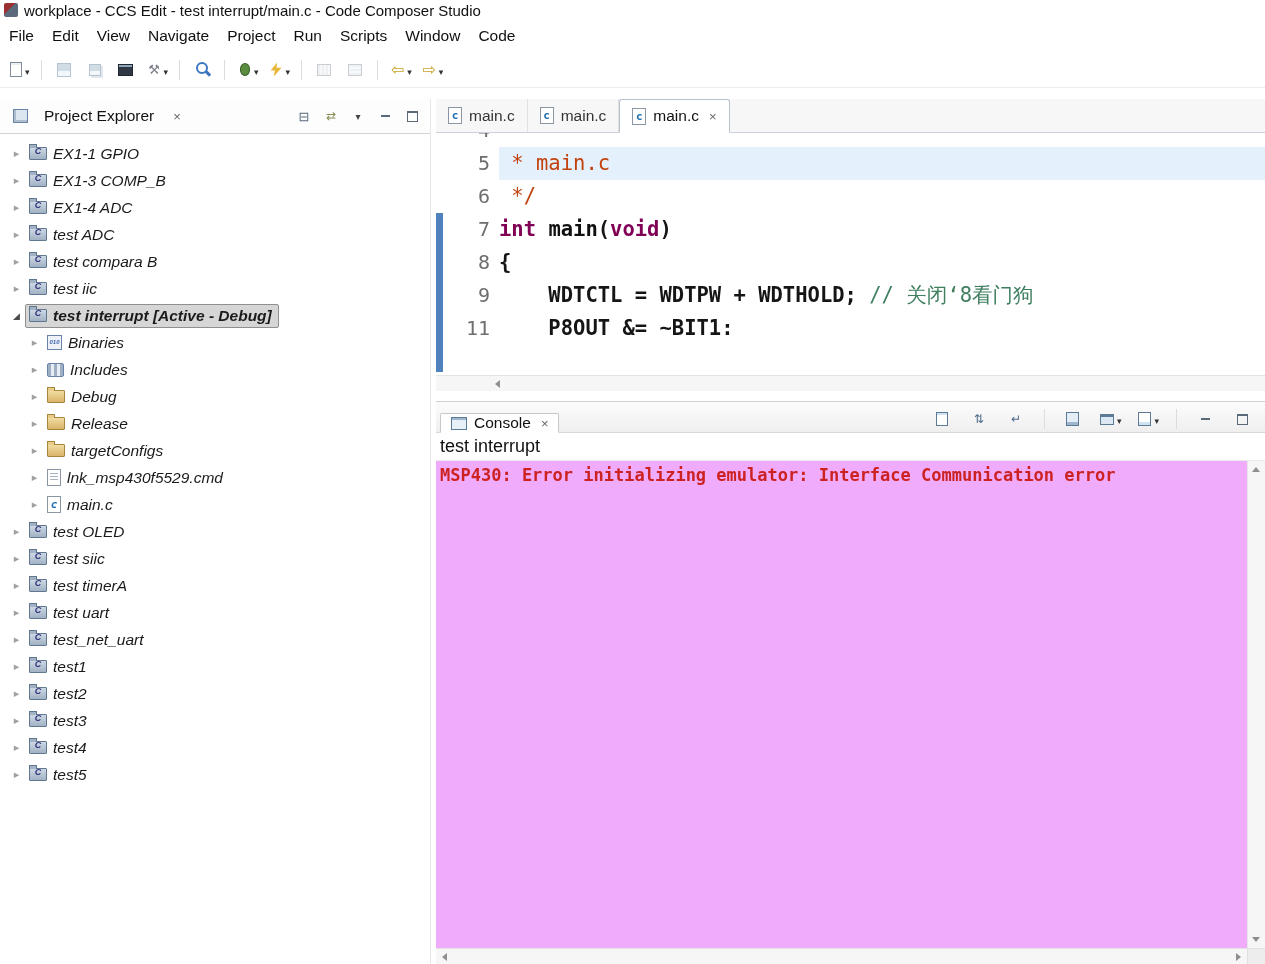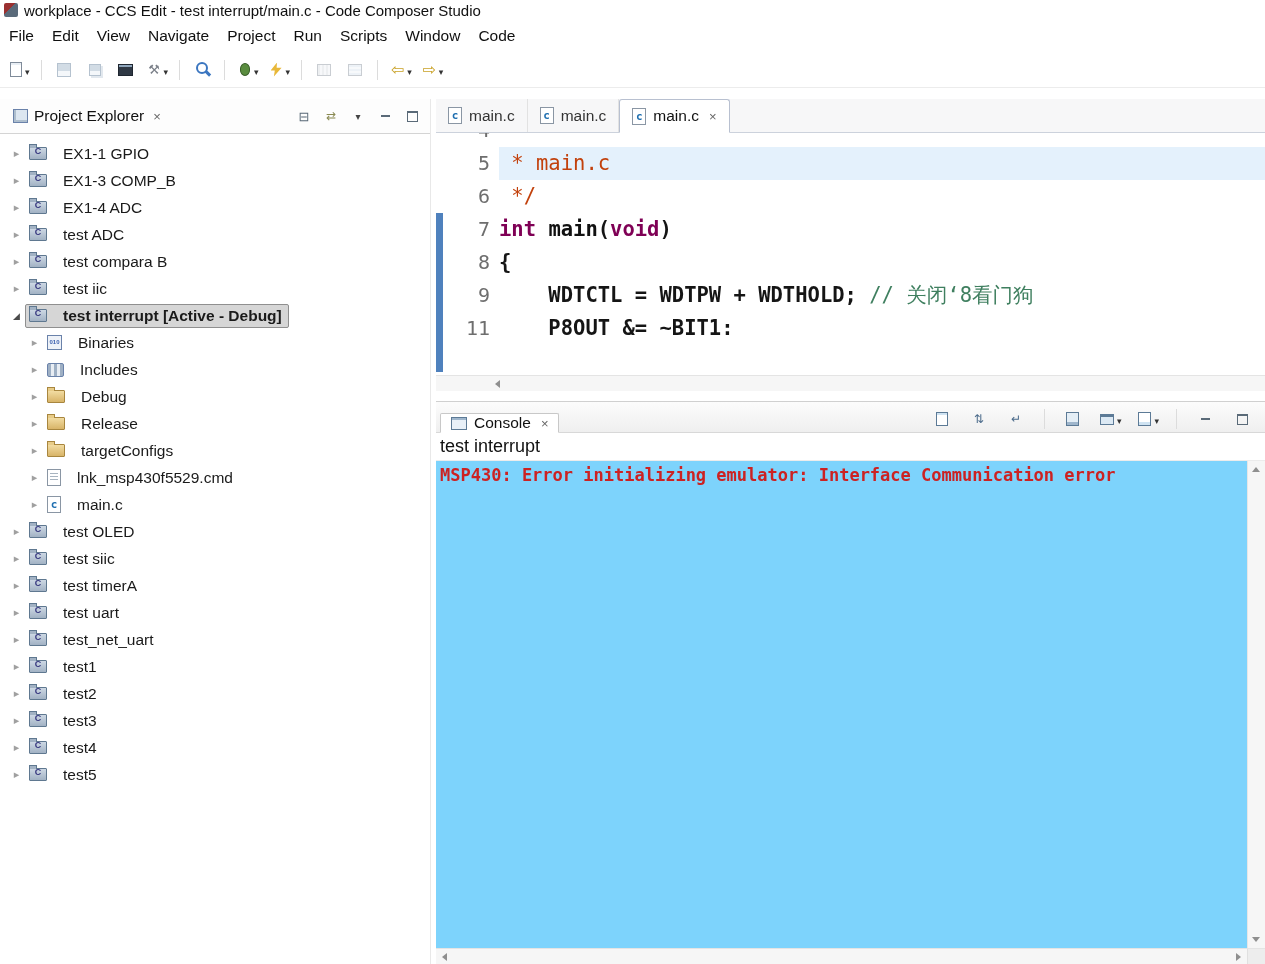--- a/index.html
+++ b/index.html
@@ -52,43 +52,43 @@
   
   .main{position:absolute;top:99px;left:0;right:0;bottom:0;display:flex;}
   .explorer{width:430px;flex:none;display:flex;flex-direction:column;background:#fff;
             border-right:1px solid #e8e8e8;}
   .sash-v{width:5px;background:#fff;flex:none;}
   .right{flex:1;display:flex;flex-direction:column;min-width:0;background:#fff;}
 
   
   .view-header{height:34px;flex:none;display:flex;align-items:center;
                border-bottom:1px solid #d4d4d4;padding:0 4px;background:#fdfdfd;}
-  .view-tab{display:flex;align-items:center;gap:6px;font-size:15.5px;padding:0 9px;
+  .view-tab{display:flex;align-items:center;gap:16px;font-size:15.5px;padding:0 9px;
             height:100%;color:#111;}
   .tab-close{color:#666;font-size:13px;margin-left:3px;cursor:pointer;}
   .view-tools{margin-left:auto;display:flex;align-items:center;gap:9px;padding-right:5px;}
   .xic{width:18px;height:18px;display:flex;align-items:center;justify-content:center;
        color:#5a6a78;font-size:13px;cursor:pointer;}
   .collapse-all-icon::before{content:"⊟";}
   .link-editor-icon::before{content:"⇄";font-size:12px;color:#8a8a52;}
   .view-menu-icon::before{content:"▾";font-size:10px;color:#444;}
   .minimize-icon::before{content:"";display:block;width:9px;height:2px;background:#5a6a78;}
   .maximize-icon::before{content:"";display:block;width:9px;height:8px;
       border:1px solid #5a6a78;border-top-width:2px;}
   .ic-explorer{width:13px;height:12px;background:#dce6f0;border:1px solid #6a82aa;
       box-shadow:inset 2px -2px 0 #aebecd;flex:none;}
 
   
   .tree{flex:1;overflow:hidden;padding-top:6px;}
   .trow{display:flex;align-items:center;height:27px;font-size:15.5px;color:#1a1a1a;
         white-space:nowrap;}
   .tw{width:17px;flex:none;text-align:center;color:#a0a0a0;font-size:11px;cursor:pointer;}
   .tw.open{color:#4a4a4a;font-size:9px;}
-  .lwrap{display:flex;align-items:center;gap:16px;padding:2px 6px 2px 3px;
-         border:1px solid transparent;border-radius:2px;}
+  .lwrap{display:flex;align-items:center;gap:6px;padding:2px 6px 2px 3px;
+         border:1px solid transparent;border-radius:2px;font-style:italic;}
   .lwrap.sel{background:#d6d6d6;border-color:#8f8f8f;}
   .tlabel.b{font-weight:bold;}
   .nic{flex:none;position:relative;display:inline-block;}
 
   .ic-project{width:16px;height:11px;background:linear-gradient(#cdd8e4,#a2b2c4);
       border:1px solid #5f7890;border-radius:1px;}
   .ic-project::before{content:"";position:absolute;top:-4px;left:-1px;width:6px;height:3px;
       background:#a2b2c4;border:1px solid #5f7890;border-bottom:none;}
   .ic-project::after{content:"C";position:absolute;left:0;right:0;top:-2px;text-align:center;
       font-size:9px;font-weight:bold;color:#34357e;}
@@ -163,21 +163,21 @@
   .scroll-lock-icon::before{content:"⇅";color:#4a6a8a;font-size:12px;}
   .word-wrap-icon::before{content:"↵";color:#4a6a8a;font-size:12px;}
   .pin-console-icon::before{content:"";display:block;width:11px;height:12px;background:#e4eef6;
       border:1px solid #5c7a96;box-shadow:inset 0 -3px 0 #9fb6cc;}
   .display-console-icon::before{content:"";display:block;width:12px;height:9px;background:#dce9f4;
       border:1px solid #5c7a96;box-shadow:inset 0 2px 0 #5c7a96;}
   .open-console-icon::before{content:"";display:block;width:11px;height:12px;background:#fff;
       border:1px solid #5c7a96;box-shadow:inset 0 -3px 0 #cfe3f2;}
   .console-program{height:27px;line-height:27px;flex:none;padding-left:4px;font-size:18px;
       color:#111;background:#fff;}
-  .console-output{flex:1;position:relative;background:#7dd3fc;border-top:1px solid #ececec;
+  .console-output{flex:1;position:relative;background:#f0abfc;border-top:1px solid #ececec;
       min-height:0;}
   .console-error{font-family:"DejaVu Sans Mono",monospace;font-size:17px;font-weight:600;
       color:#cc2222;padding:4px 4px 0 4px;white-space:pre;}
   .vscroll{position:absolute;top:0;right:0;bottom:0;width:17px;background:#f6f6f6;
       border-left:1px solid #e6e6e6;}
   .vscroll .arr{height:17px;width:16px;}
   .vscroll .arr-d{position:absolute;bottom:0;}
 </style>
 </head>
 <body>

